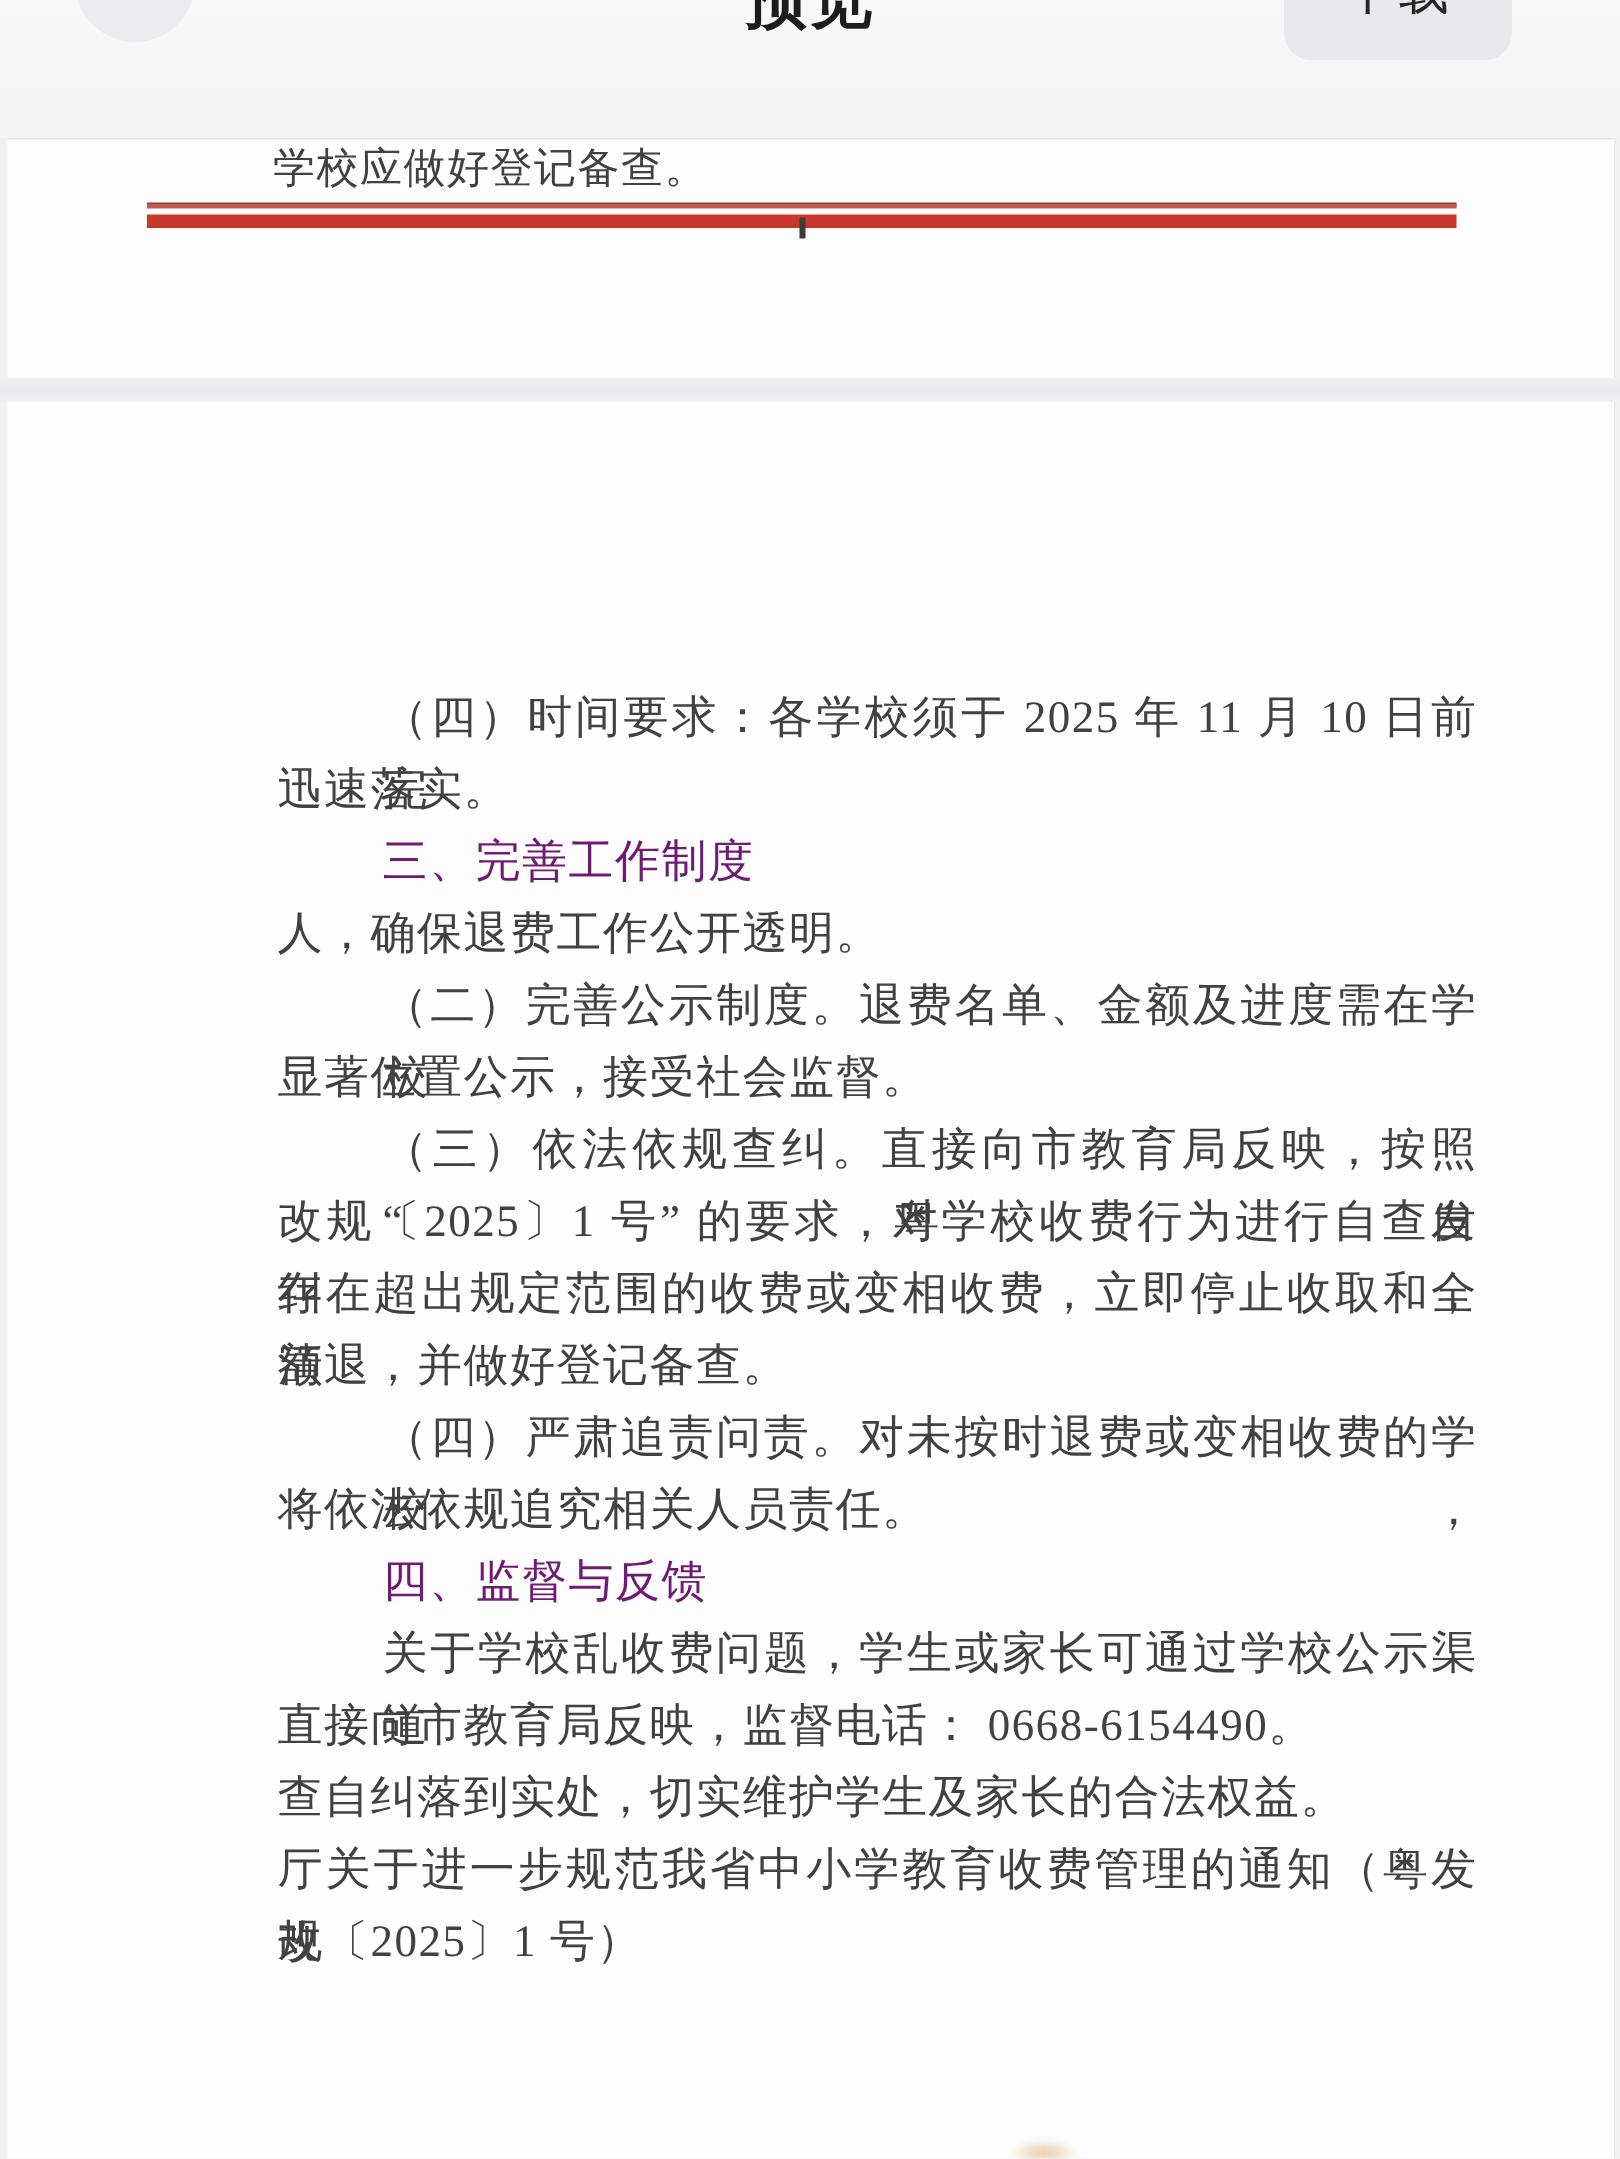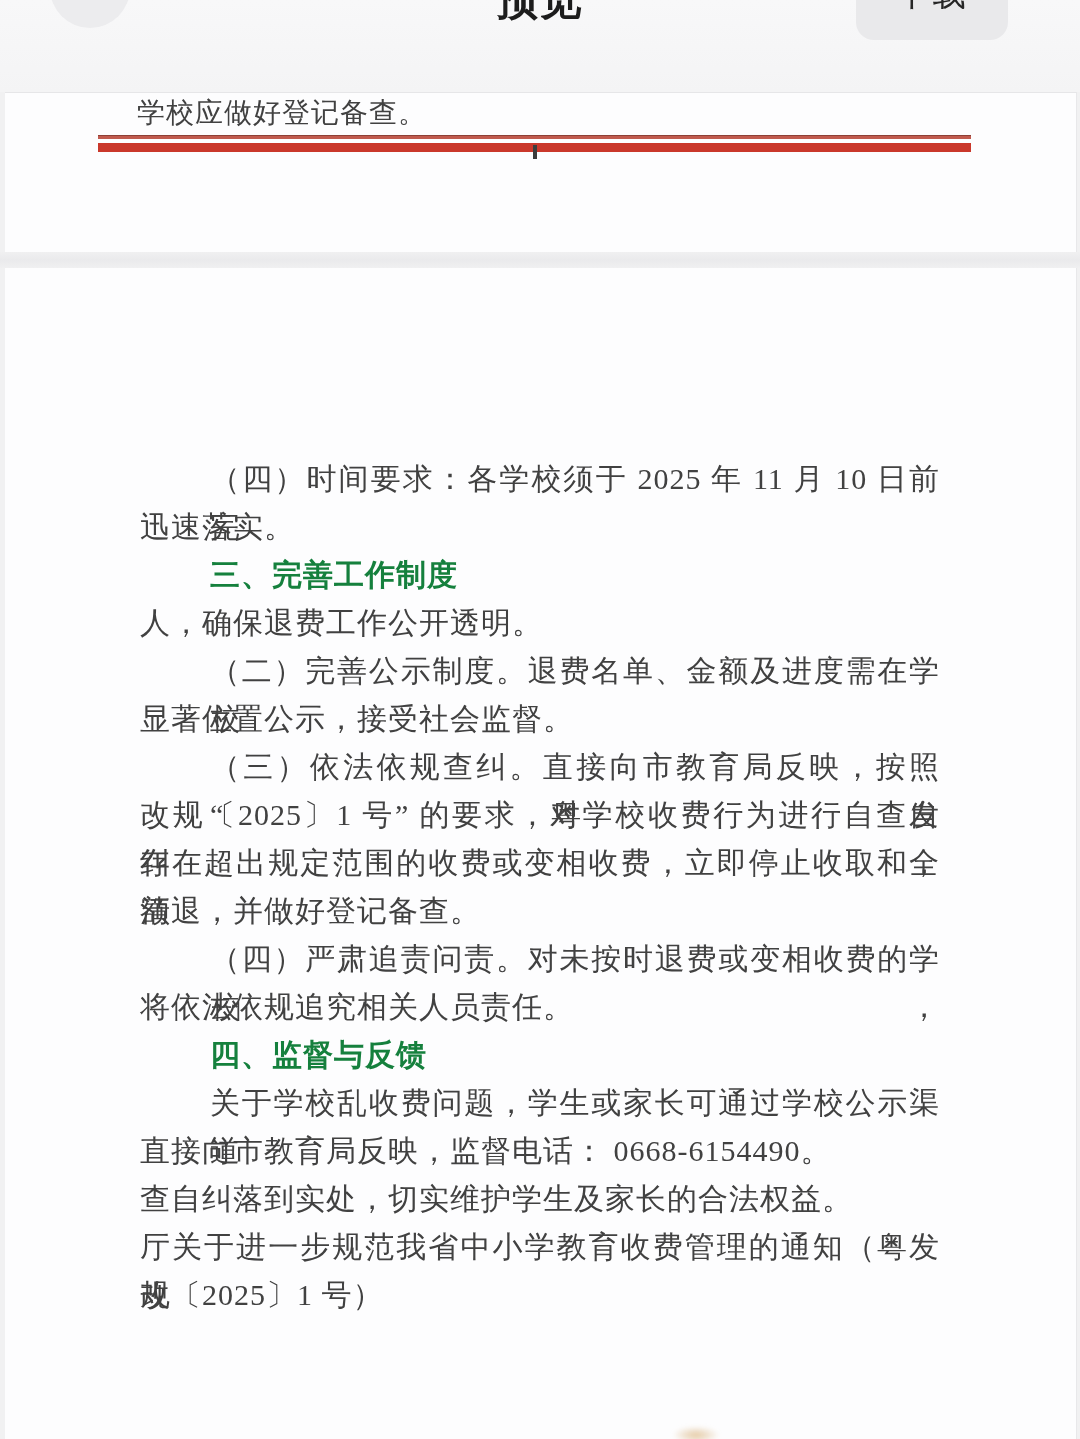--- a/index.html
+++ b/index.html
@@ -40,21 +40,21 @@
   .page {
     position: absolute; left: 5px; width: 1071px;
     background: #fdfdfe;
     border-right: 1px solid #e8e8ea;
   }
   .page-1 { top: 92px; height: 160px; border-top: 1px solid #e6e6e8; }
   .page-gap { position: absolute; left: 0; top: 252px; width: 1080px; height: 16px;
     background: linear-gradient(#f0f0f1, #eaeaec, #f0f0f1); }
   .page-2 { top: 268px; height: 1171px; }
 
-  .scan-text { color: #414141; filter: blur(0.35px); }
+  .scan-text { color: #414141; filter: blur(0.35px); margin-left: 45px; }
 
   .p1-line {
     position: absolute; left: 132px; top: 2px;
     font-family: "Liberation Serif", "DejaVu Serif", serif;
     font-size: 28px; line-height: 36px; letter-spacing: 1px;
   }
   .redline-thin {
     position: absolute; left: 93px; top: 43px; width: 873px; height: 3px;
     background: #c05a4e; box-shadow: 0 -1px 0 #8e4036;
   }
@@ -76,21 +76,21 @@
     height: 48px; line-height: 48px;
     font-size: 30px; letter-spacing: 1px;
     white-space: nowrap;
   }
   .dline.fill {
     white-space: normal;
     text-align: justify; text-align-last: justify;
   }
   .dline.indent { padding-left: 70px; }
   .dline.bold {
-    font-weight: 700; color: #15803d;
+    font-weight: 400; color: #701a75;
     font-family: "Liberation Sans", sans-serif;
     letter-spacing: 1px;
   }
   .seal-smudge {
     position: absolute; left: 667px; top: 1158px; width: 48px; height: 18px;
     border-radius: 50%;
     background: radial-gradient(ellipse at center, rgba(208,160,92,0.55), rgba(208,160,92,0.0) 70%);
     filter: blur(2px);
   }
 </style>

